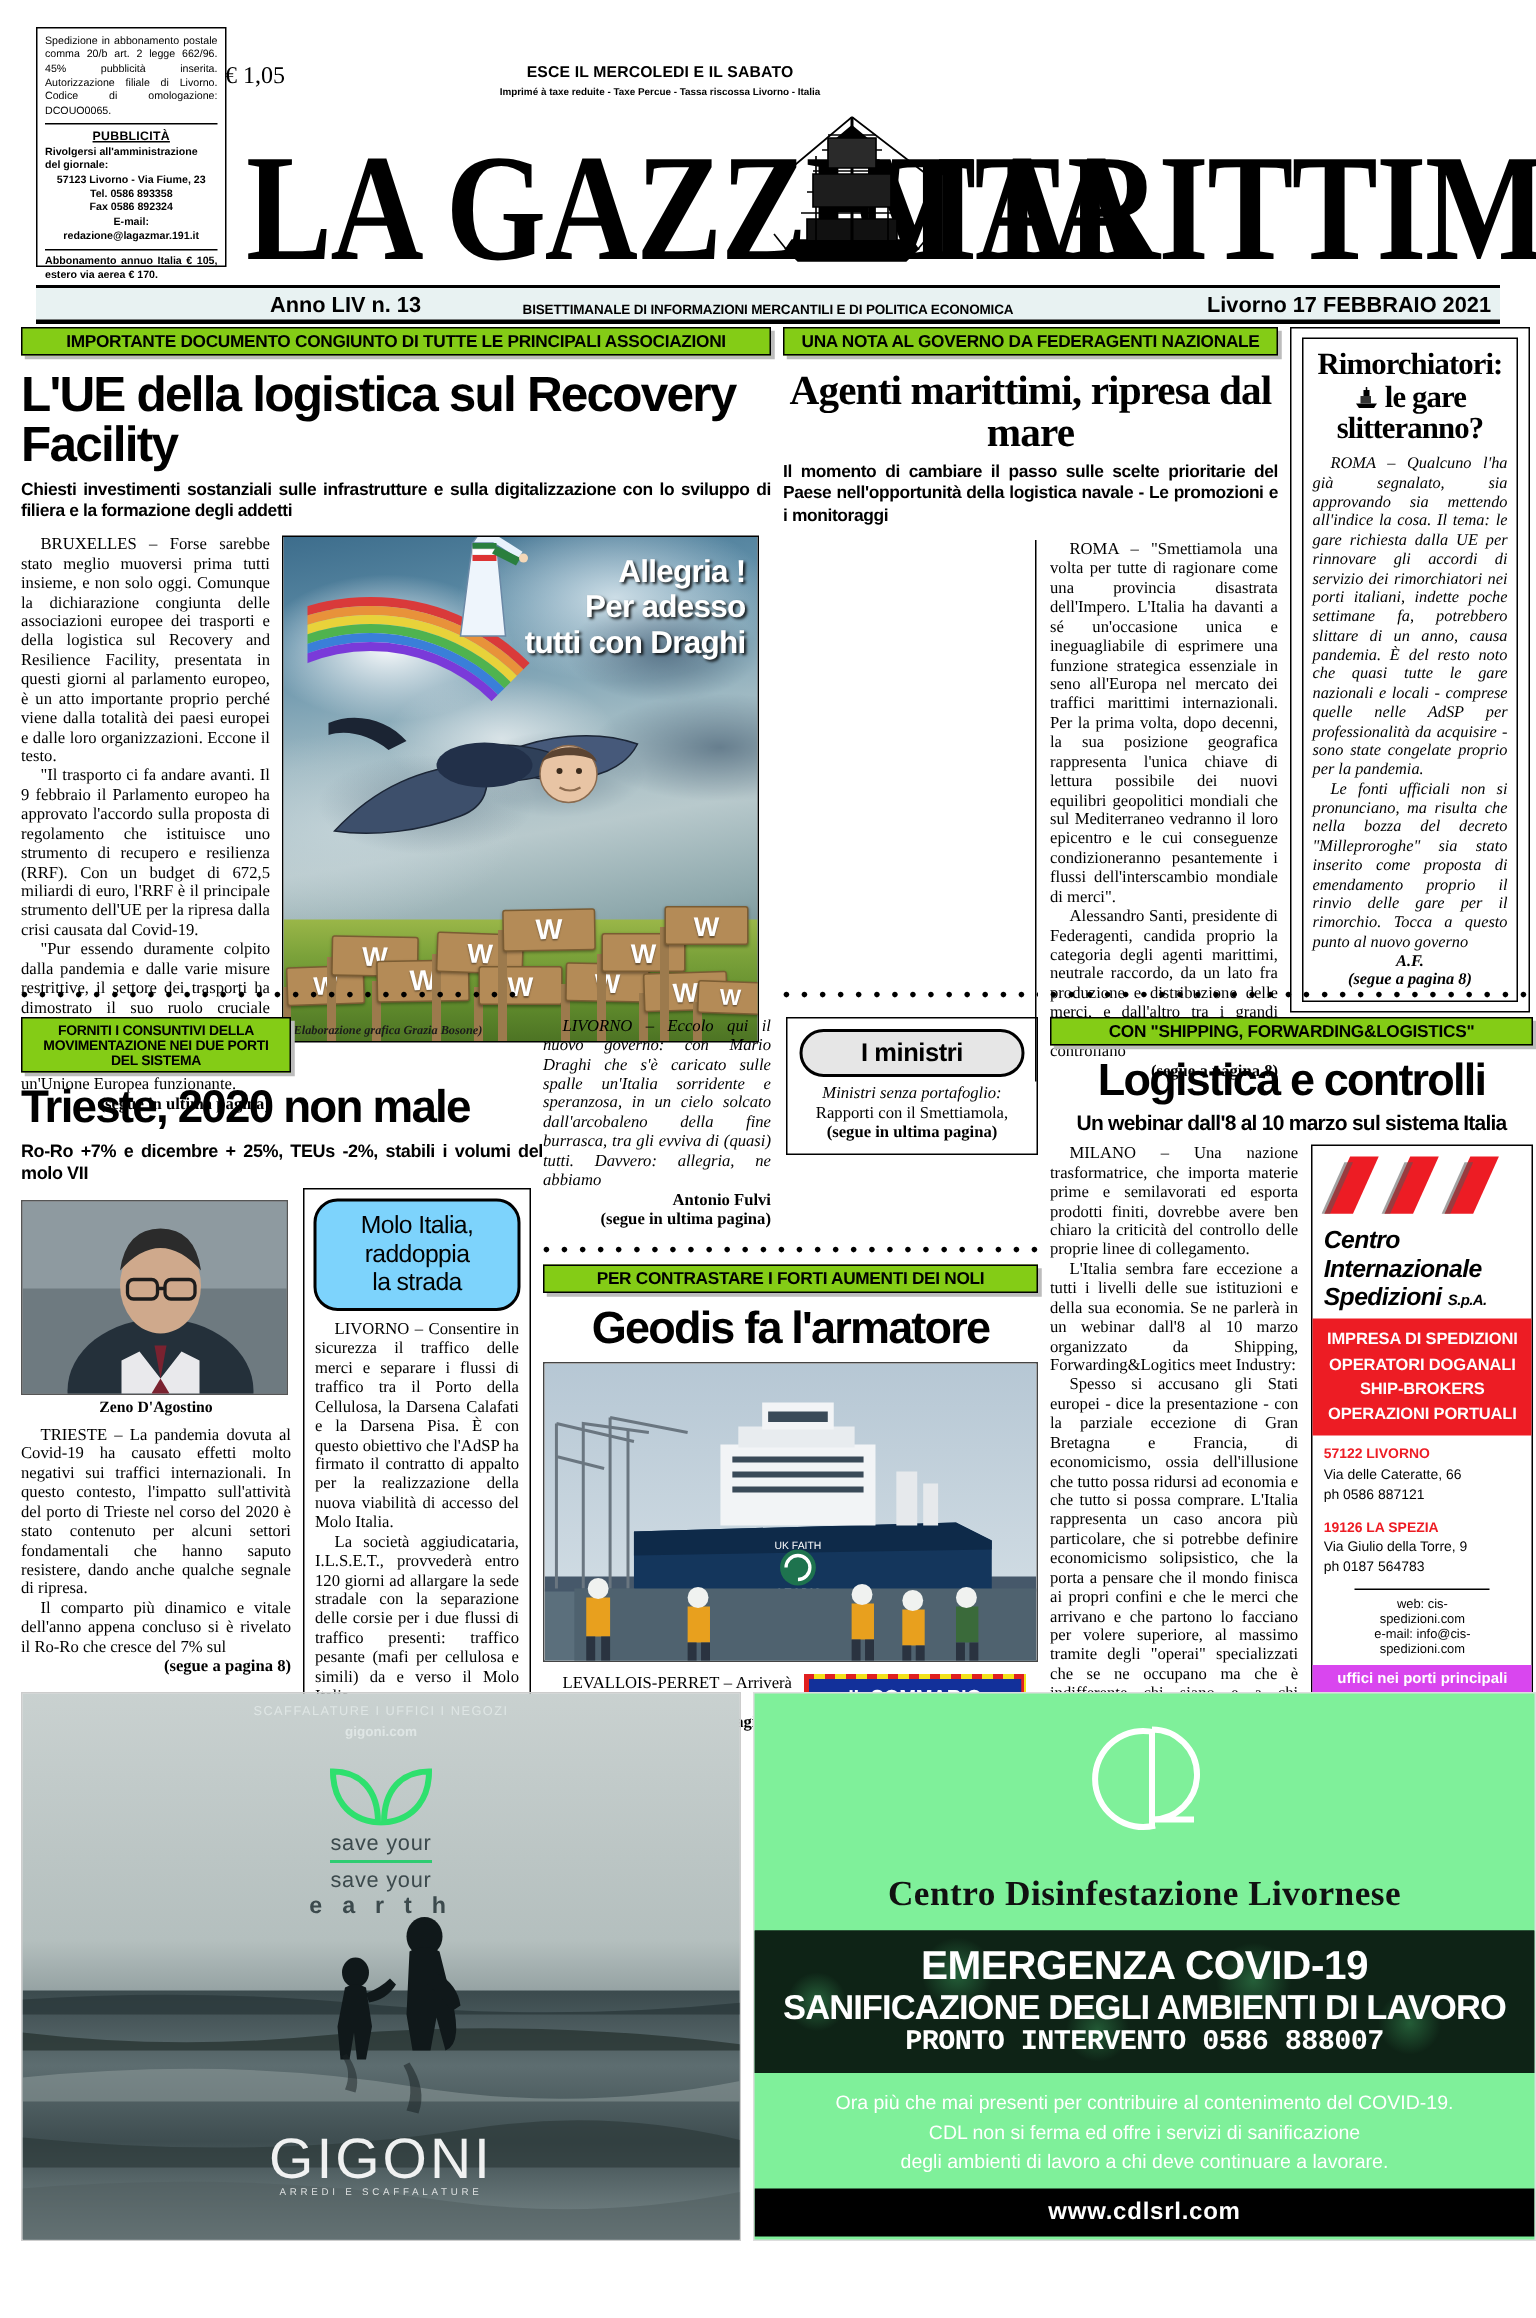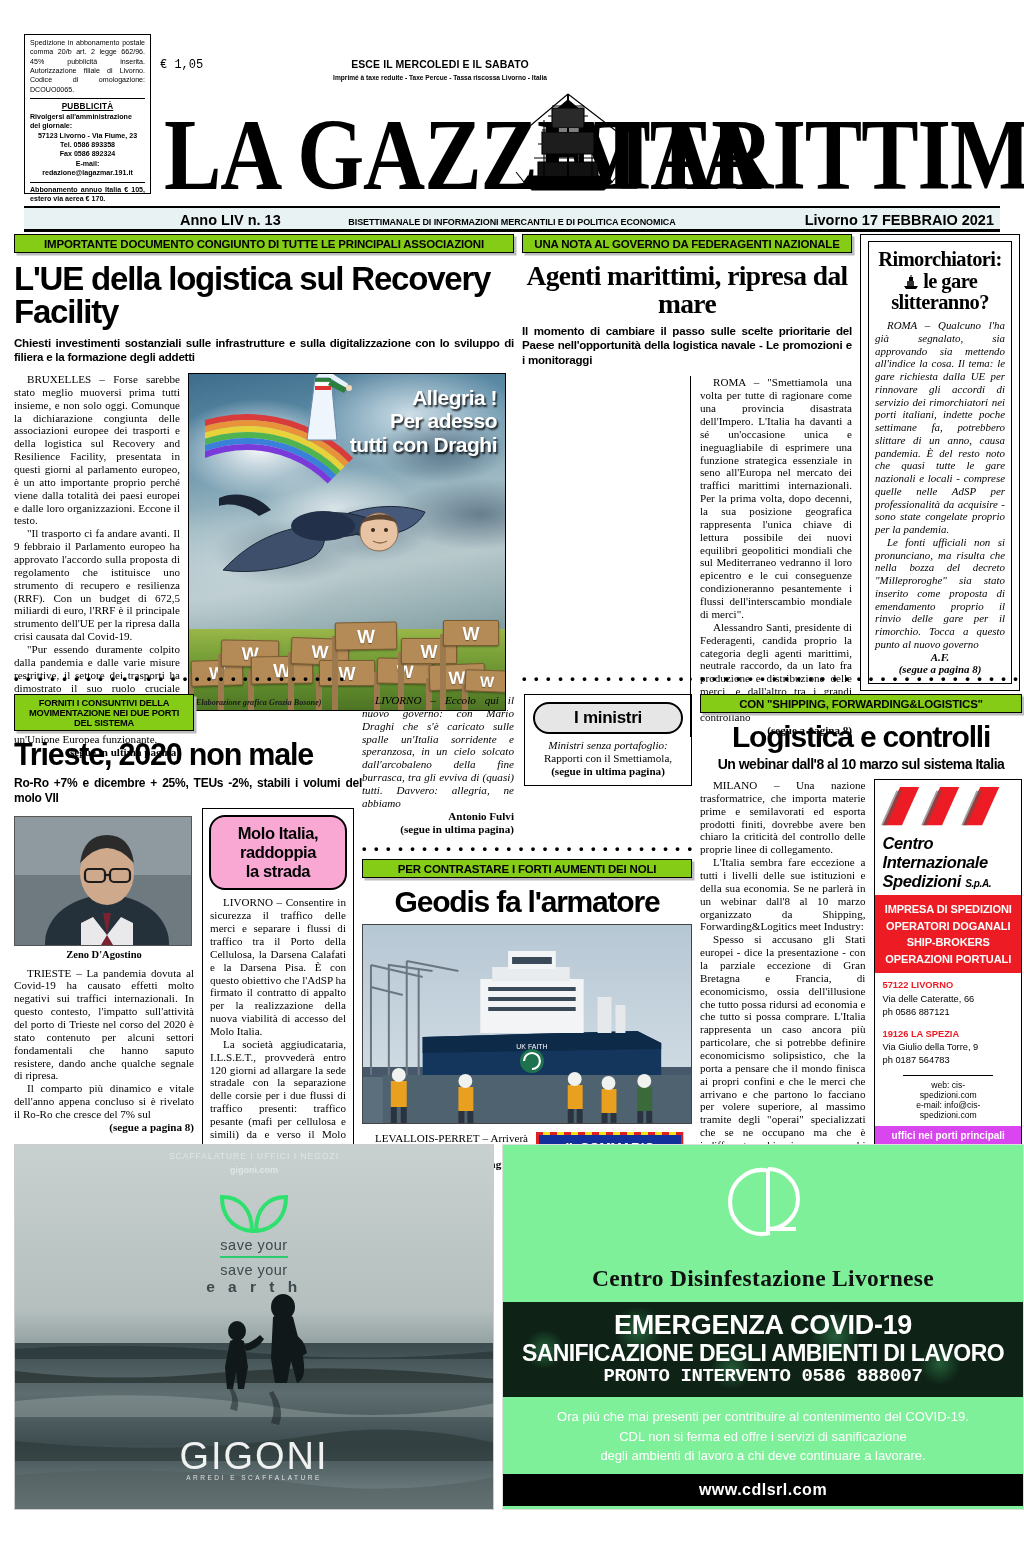--- a/index.html
+++ b/index.html
@@ -4,37 +4,37 @@
 <style>
   * { box-sizing: border-box; }
   html, body { margin:0; padding:0; }
   body {
     width:1024px; height:1545px;
     background:#fff;
     font-family:"Liberation Serif", serif;
     color:#000;
     overflow:hidden;
   }
-  .page { position:relative; width:1024px; height:1545px; padding:16px 10px; }
+  .page { position:relative; width:1024px; height:1545px; padding:0 10px; }
 
   
   .masthead { position:relative; height:190px; }
   .mh-box {
     position:absolute; left:14px; top:18px; width:127px; height:160px;
     border:1px solid #000; padding:4px 5px;
     font-family:"Liberation Sans", sans-serif;
     font-size:7.1px; line-height:1.32; text-align:justify;
   }
   .mh-box .rule { border-top:1px solid #000; margin:3px 0; }
   .mh-box .pub { text-align:center; font-weight:bold; font-size:8.2px; text-decoration:underline; letter-spacing:.2px;}
   .mh-box .b { font-weight:bold; }
   .mh-box .c { text-align:center; font-weight:bold; }
   .mh-price {
-    position:absolute; left:150px; top:42px;
-    font-family:Liberation Mono, monospace; font-size:12px; font-weight:normal;
+    position:absolute; left:140px; top:42px;
+    font-family:Liberation Serif, serif; font-size:16px; font-weight:normal;
   }
   .mh-esce {
     position:absolute; left:220px; top:42px; width:420px; text-align:center;
     font-family:"Liberation Sans", sans-serif; font-size:10.5px; font-weight:bold; letter-spacing:.1px;
   }
   .mh-imprime {
     position:absolute; left:220px; top:58px; width:420px; text-align:center;
     font-family:"Liberation Sans", sans-serif; font-size:6.6px; font-weight:bold;
   }
   .mh-title {
@@ -173,22 +173,22 @@
   .m-col2 { position:absolute; left:192px; top:0; width:152px; }
   .m-col3 { position:absolute; left:352px; top:0; width:330px; }
 
   .hl-tri { font-size:30.5px; margin:8px 0 6px; }
   .photo-zeno {
     width:178px; height:130px; position:relative; overflow:hidden; border:1px solid #555;
     background:linear-gradient(160deg,#7d8a91,#4c575d 55%,#2c3338);
   }
   .molo-box { border:1.5px solid #000; }
   .molo-badge {
-    margin:6px; border:2.5px solid #000; border-radius:16px; background:#f9a8d4;
-    text-align:center; font-family:"Liberation Sans", sans-serif; font-weight:bold;
+    margin:6px; border:2.5px solid #000; border-radius:16px; background:#7dd3fc;
+    text-align:center; font-family:"Liberation Sans", sans-serif; font-weight:normal;
     font-size:16.5px; line-height:1.16; padding:7px 4px; letter-spacing:-.4px;
   }
   .ministri-box { border:1.5px solid #000; padding:7px 8px; }
   .ministri-badge {
     border:2.5px solid #000; border-radius:18px; background:#e6e6e6;
     text-align:center; font-family:"Liberation Sans", sans-serif; font-weight:bold;
     font-size:17px; padding:4px; letter-spacing:-.3px;
   }
   .photo-ship {
     width:100%; height:200px; position:relative; overflow:hidden; border:1px solid #444;

